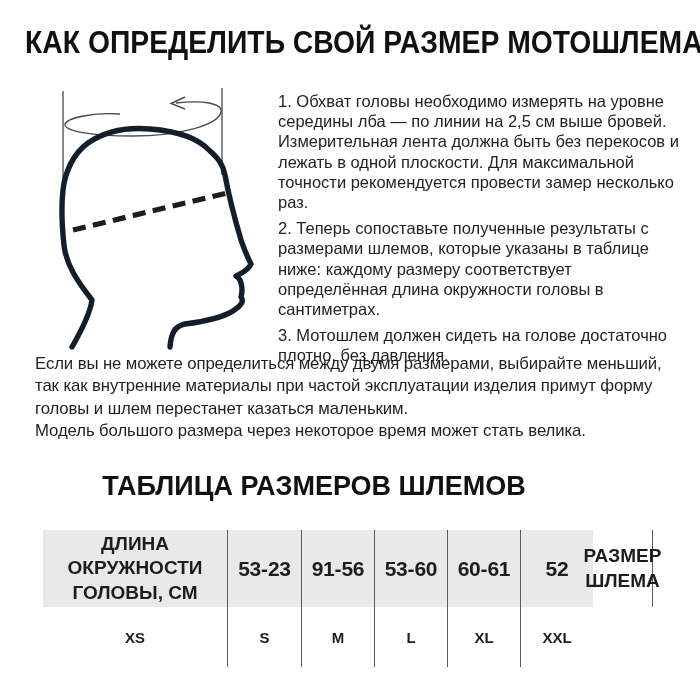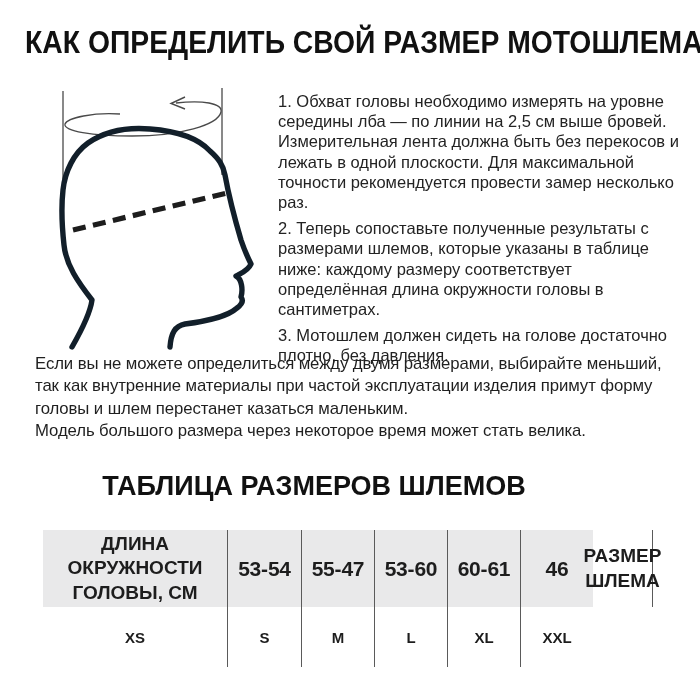--- a/index.html
+++ b/index.html
@@ -71,25 +71,25 @@
 <div class="note">
   <p>Если вы не можете определиться между двумя размерами, выбирайте меньший, так как внутренние материалы при частой эксплуатации изделия примут форму головы и шлем перестанет казаться маленьким.</p>
   <p>Модель большого размера через некоторое время может стать велика.</p>
 </div>
 
 <h2 class="table-title">ТАБЛИЦА РАЗМЕРОВ ШЛЕМОВ</h2>
 
 <div class="size-table">
 
   <div class="cell row-head label-cell divided">ДЛИНА ОКРУЖНОСТИ ГОЛОВЫ, СМ</div>
-  <div class="cell row-head value-cell divided">53-54</div>
-  <div class="cell row-head value-cell divided">55-47</div>
+  <div class="cell row-head value-cell divided">53-23</div>
+  <div class="cell row-head value-cell divided">91-56</div>
   <div class="cell row-head value-cell divided">53-60</div>
   <div class="cell row-head value-cell divided">60-61</div>
-  <div class="cell row-head value-cell">46</div>
+  <div class="cell row-head value-cell">52</div>
 
   <div class="cell label-cell divided">РАЗМЕР ШЛЕМА</div>
   <div class="cell size-cell divided">XS</div>
   <div class="cell size-cell divided">S</div>
   <div class="cell size-cell divided">M</div>
   <div class="cell size-cell divided">L</div>
   <div class="cell size-cell divided">XL</div>
   <div class="cell size-cell">XXL</div>
 </div>
 

